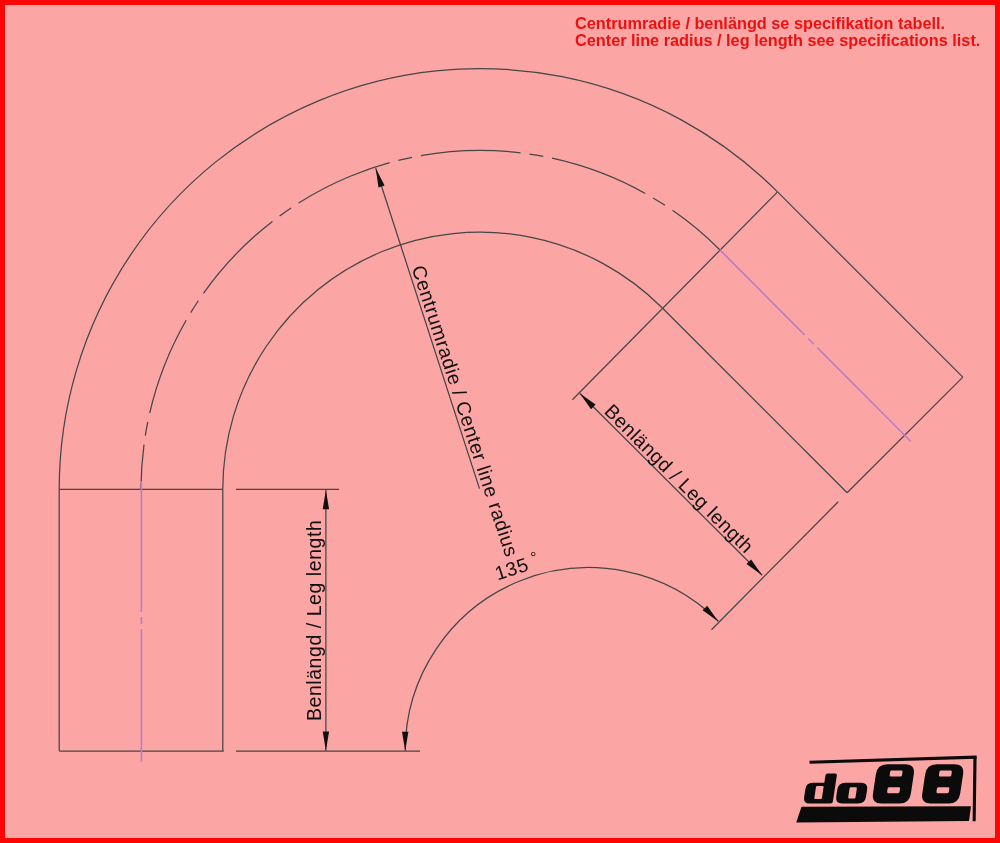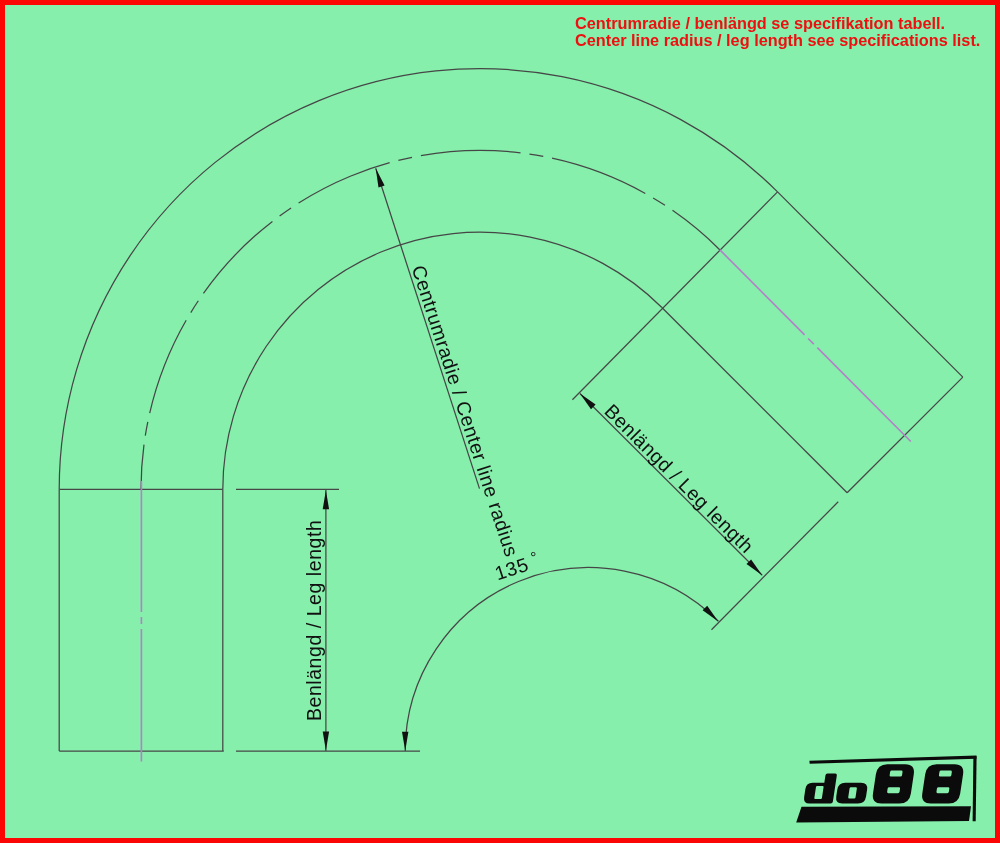--- a/index.html
+++ b/index.html
@@ -1,16 +1,16 @@
 <!DOCTYPE html>
 <html><head>
 <meta charset="utf-8">
 <style>
 html,body{margin:0;padding:0;background:#fff;}
-#page{position:relative;width:1000px;height:843px;background:#86efac;overflow:hidden;
+#page{position:relative;width:1000px;height:843px;background:#fca5a5;overflow:hidden;
 font-family:"Liberation Sans", sans-serif;}
 svg{position:absolute;left:0;top:0;}
 </style>
 </head>
 <body>
 <div id="page">
 <svg width="1000" height="843" viewBox="0 0 1000 843">
 
   <text x="575" y="28.5" font-size="16.3" font-weight="bold" fill="#ee1010" font-family="Liberation Sans, sans-serif">Centrumradie / benlängd se specifikation tabell.</text>
 

